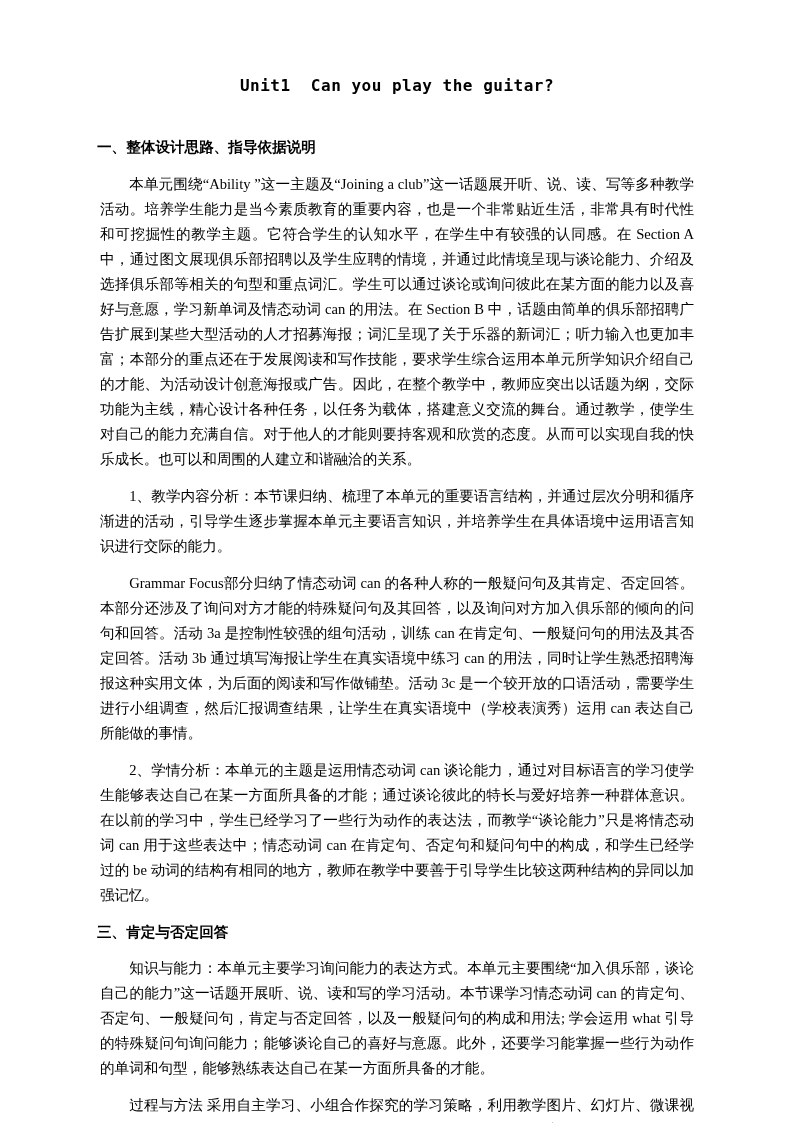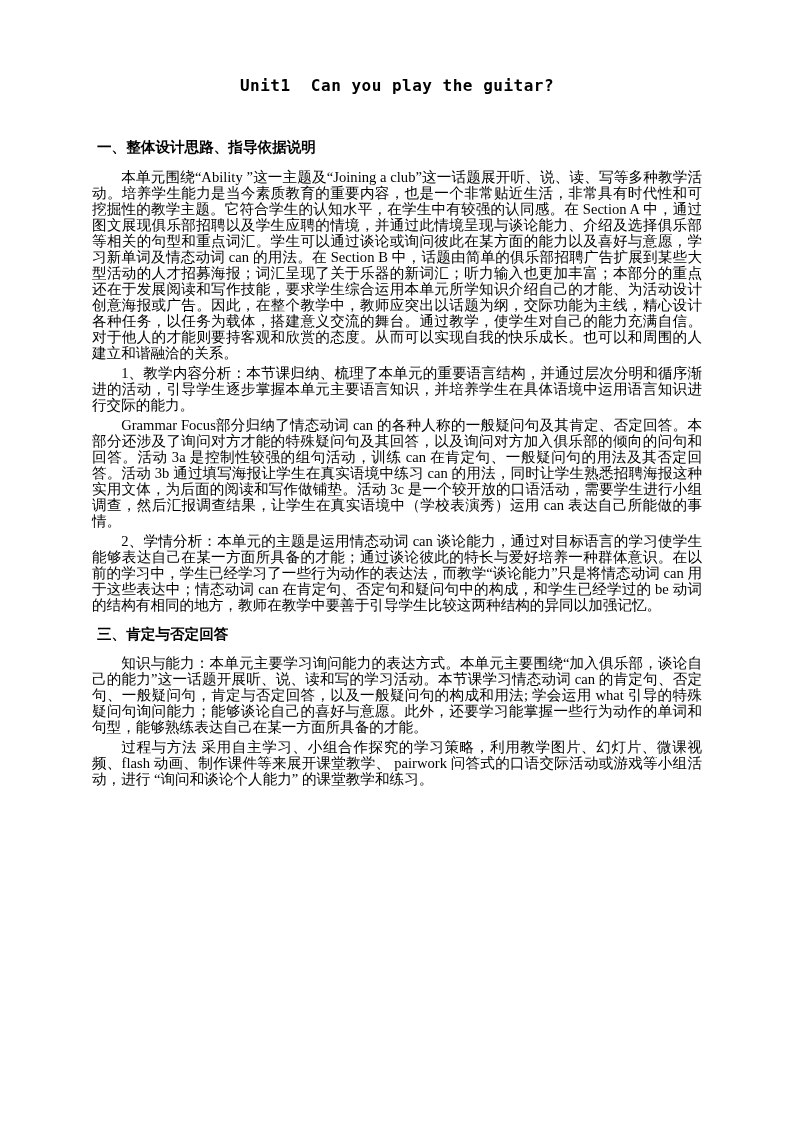--- a/index.html
+++ b/index.html
@@ -26,23 +26,23 @@
     line-height: 1.7;
     margin: 0 0 36px 0;
     letter-spacing: 0.5px;
   }
   .doc-title .t-line {
     display: block;
     white-space: pre;
   }
   .para {
     font-size: 14.6px;
-    line-height: 16px;
+    line-height: 25px;
     text-align: justify;
-    margin: 4px;
+    margin: 12px;
     word-break: break-all;
   }
   .indent {
     text-indent: 2em;
   }
   .heading {
     font-weight: bold;
     font-size: 14.6px;
     line-height: 24.6px;
     margin: 9px;

